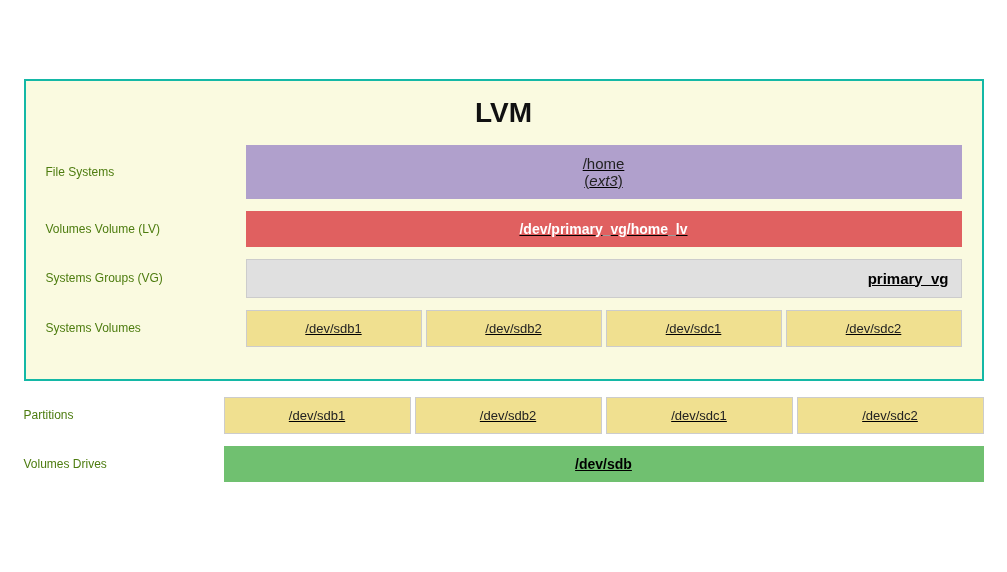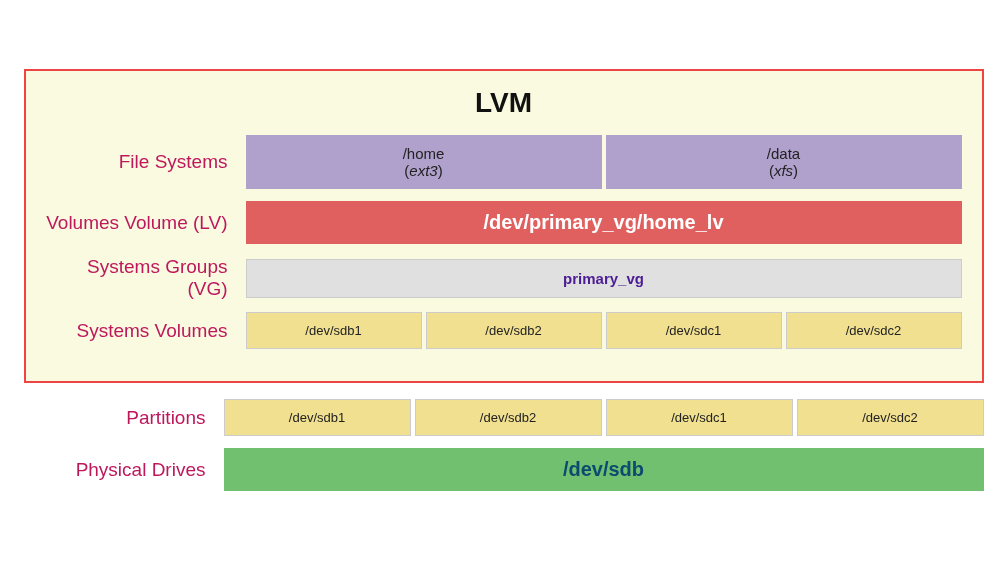--- a/index.html
+++ b/index.html
@@ -17,21 +17,21 @@
 
     .main-container {
       width: 960px;
       display: flex;
       flex-direction: column;
       gap: 0px;
     }
 
     
     .lvm-box {
-      border: 2px solid #ef4444;
+      border: 2px solid #14b8a6;
       background: #fafae0;
       padding: 16px 20px 20px 20px;
       width: 100%;
     }
 
     .lvm-title {
       text-align: center;
       font-size: 28px;
       font-weight: bold;
       margin-bottom: 16px;
@@ -39,60 +39,61 @@
     }
 
     .row {
       display: flex;
       align-items: center;
       margin-bottom: 12px;
     }
 
     .row-label {
       width: 200px;
-      text-align: right;
+      text-align: left;
       padding-right: 18px;
-      font-size: 19px;
-      color: #be185d;
+      font-size: 12px;
+      color: #4d7c0f;
       flex-shrink: 0;
     }
 
     .row-content {
       flex: 1;
       display: flex;
       gap: 4px;
       align-items: center;
+      text-decoration: underline;
     }
 
     
     .fs-box {
       background: #b0a0cc;
       color: #222;
       text-align: center;
       padding: 10px 12px;
       font-size: 15px;
       flex: 1;
     }
 
     
     .lv-box {
       background: #e06060;
       color: #fff;
       text-align: center;
       padding: 10px 12px;
-      font-size: 20px;
+      font-size: 14px;
       font-weight: bold;
       flex: 1;
     }
 
     
     .vg-box {
       background: #e0e0e0;
-      color: #4c1d95;
-      text-align: center;
+      color: #000000;
+      text-align: right;
       padding: 10px 12px;
       font-size: 15px;
       font-weight: bold;
       flex: 1;
       border: 1px solid #ccc;
     }
 
     
     .pv-box {
       background: #f0e090;
@@ -117,24 +118,24 @@
       text-align: center;
       padding: 10px 12px;
       font-size: 13px;
       flex: 1;
       border: 1px solid #ccc;
     }
 
     
     .drive-box {
       background: #70c070;
-      color: #0c4a6e;
-      text-align: center;
-      padding: 10px 12px;
-      font-size: 20px;
+      color: #000000;
+      text-align: center;
+      padding: 10px 12px;
+      font-size: 14px;
       font-weight: bold;
       flex: 1;
     }
 
     .fs-italic {
       font-style: italic;
     }
   </style>
 </head>
 <body>
@@ -144,24 +145,20 @@
   <div class="lvm-box">
     <div class="lvm-title">LVM</div>
 
     <div class="row">
       <div class="row-label">File Systems</div>
       <div class="row-content">
         <div class="fs-box">
           <span>/home</span><br>
           (<span class="fs-italic">ext3</span>)
         </div>
-        <div class="fs-box">
-          <span>/data</span><br>
-          (<span class="fs-italic">xfs</span>)
-        </div>
       </div>
     </div>
 
     <div class="row">
       <div class="row-label">Volumes Volume (LV)</div>
       <div class="row-content">
         <div class="lv-box">/dev/primary_vg/home_lv</div>
       </div>
     </div>
 
@@ -190,21 +187,21 @@
       <div class="row-label">Partitions</div>
       <div class="row-content">
         <div class="partition-box">/dev/sdb1</div>
         <div class="partition-box">/dev/sdb2</div>
         <div class="partition-box">/dev/sdc1</div>
         <div class="partition-box">/dev/sdc2</div>
       </div>
     </div>
 
     <div class="row">
-      <div class="row-label">Physical Drives</div>
+      <div class="row-label">Volumes Drives</div>
       <div class="row-content">
         <div class="drive-box">
           <strong>/dev/sdb</strong>
         </div>
       </div>
     </div>
 
   </div>
 
 </div>

